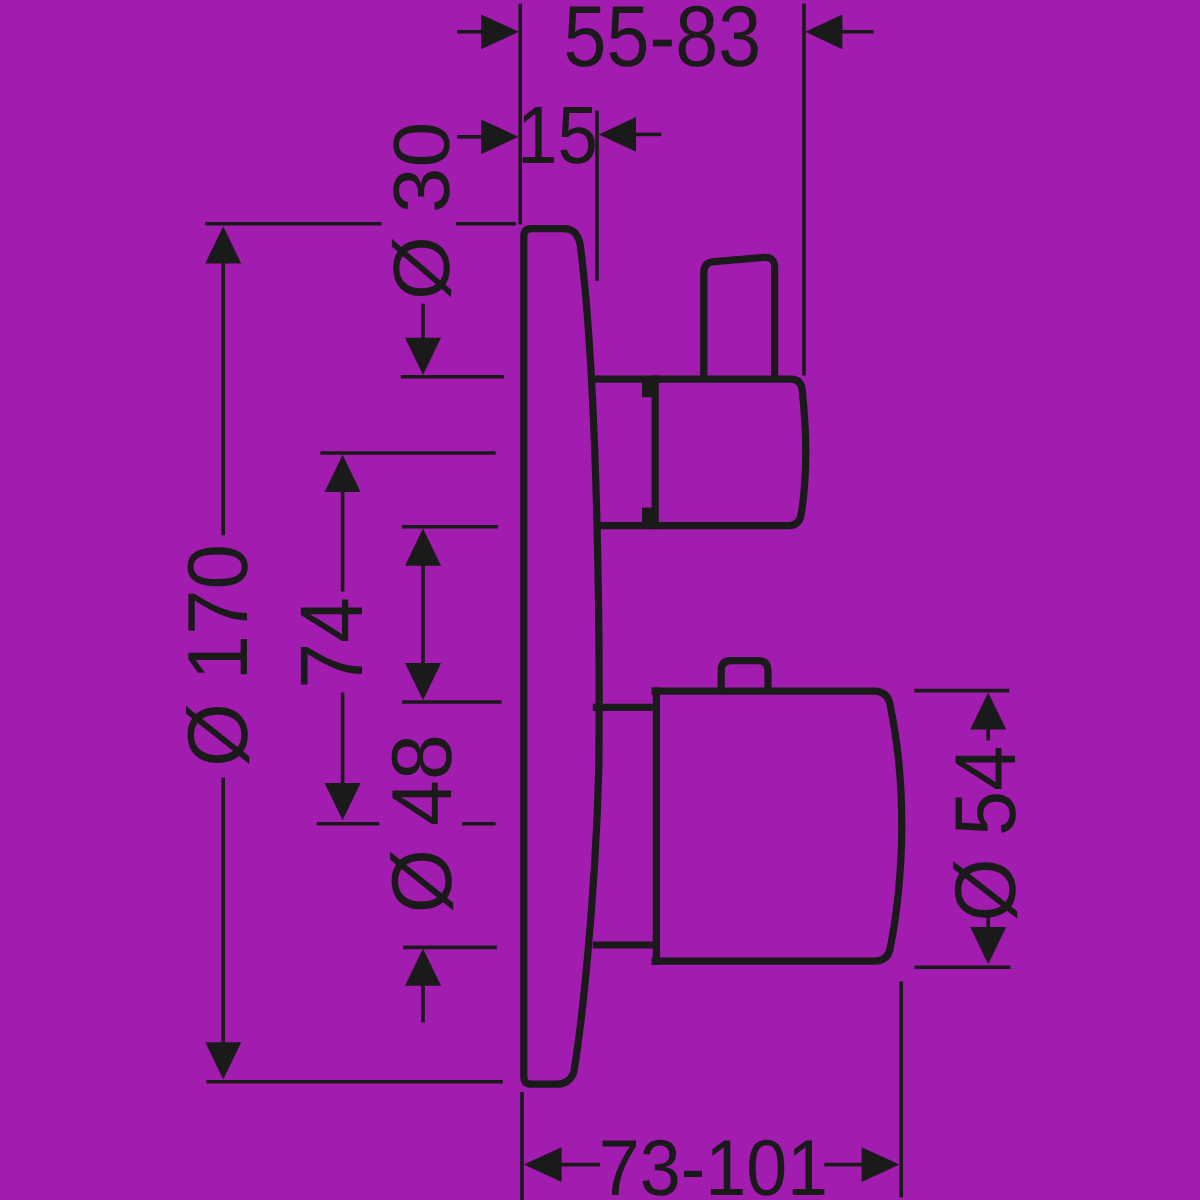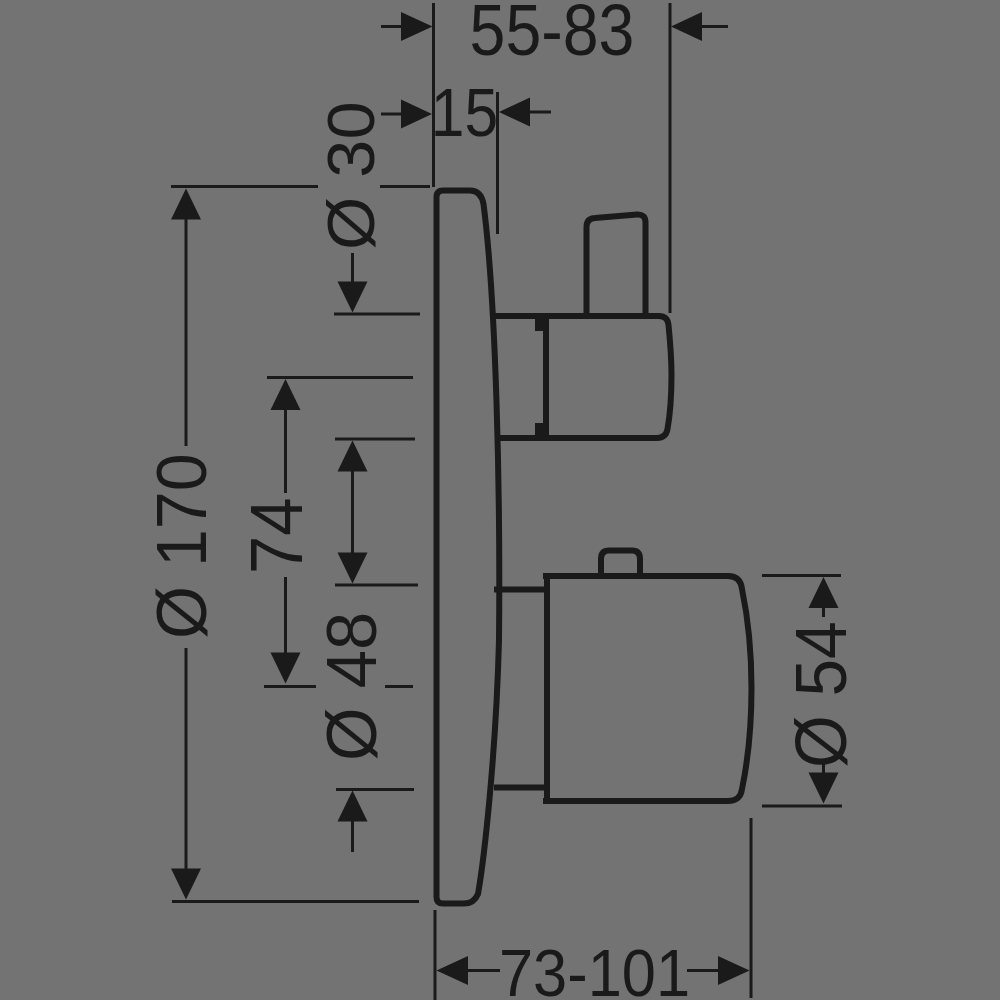--- a/index.html
+++ b/index.html
@@ -1,16 +1,16 @@
 <!DOCTYPE html>
 <html><head>
 <meta charset="utf-8">
 <style>
   html,body{margin:0;padding:0;background:#ffffff;}
-  #stage{position:relative;width:1000px;height:1000px;background:#737373;overflow:hidden;}
+  #stage{position:relative;width:1000px;height:1000px;background:#a21caf;overflow:hidden;}
   svg{position:absolute;left:0;top:0;}
   text{font-family:"Liberation Sans", sans-serif;}
 </style>
 </head>
 <body>
 <div id="stage">
 <svg width="1000" height="1000" viewBox="0 0 1000 1000">
 
   <g stroke="#1a1a1a" stroke-width="6" fill="none" stroke-linecap="butt">
 

